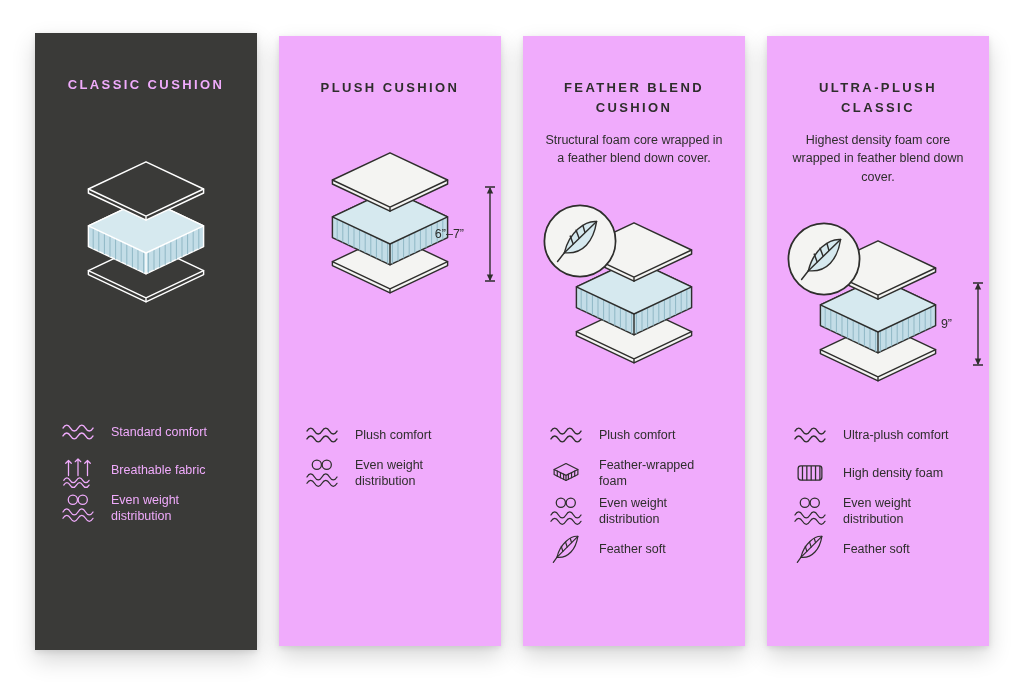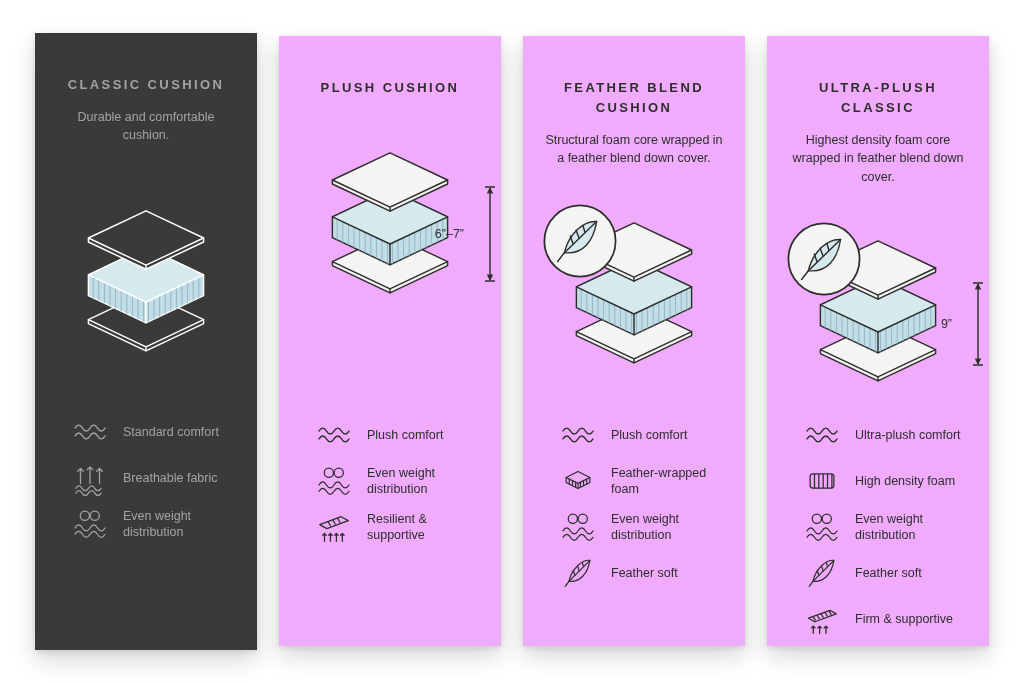--- a/index.html
+++ b/index.html
@@ -15,43 +15,43 @@
   }
   .card {
     position:relative; width:222px; height:610px;
     background:#f0abfc;
     box-shadow:0 10px 22px rgba(0,0,0,.16), 0 2px 6px rgba(0,0,0,.10);
     padding:42px 22px 0; box-sizing:border-box;
     --line:#2e2e2c; --panel-fill:#f4f4f2;
     --slab:#d6e9ef; --slab-side:#c3dde7; --hatch:#8db6c3;
   }
   .card.dark {
-    background:#3a3a38; color:#a3a3a3; height:617px; margin-top:-3px;
+    background:#3a3a38; color:#f0abfc; height:617px; margin-top:-3px;
     --line:#ffffff; --panel-fill:#3a3a38;
   }
   .title {
     margin:0; font-size:13px; font-weight:700; letter-spacing:2.4px;
     text-align:center; line-height:1.55;
   }
   .desc {
     margin:13px 0 0; font-size:12.5px; text-align:center; line-height:1.45;
   }
   .illustration { position:relative; width:160px; margin:50px auto 0; }
   .card.dark .illustration { margin-top:62px; }
   .cushion { display:block; width:160px; height:152px; }
   .badge { position:absolute; width:78px; height:78px; left:-13px; top:-16px; }
   .dim {
     position:absolute; display:flex; align-items:center; gap:20px;
     right:-26px; top:38px; font-size:12.5px; white-space:nowrap;
   }
   .dim-arrow { width:12px; display:block; }
   .features {
     list-style:none; margin:0; padding:0;
-    position:absolute; left:36px; right:18px; top:380px;
-    display:flex; flex-direction:column; gap:8px;
+    position:absolute; left:24px; right:18px; top:380px;
+    display:flex; flex-direction:column; 
   }
   .feature { display:flex; align-items:center; gap:14px; min-height:34px; }
   .ficon { width:38px; height:38px; flex:0 0 38px; }
   .flabel { font-size:12.5px; line-height:1.3; max-width:122px; }
 </style>
 </head>
 <body>
 
 <svg width="0" height="0" style="position:absolute" aria-hidden="true">
   <defs>
@@ -171,21 +171,20 @@
         <path d="M29,42 L29,33 M26.8,35.3 L29,33 L31.2,35.3"></path>
       </g>
     </symbol>
   </defs>
 </svg>
 
 <div class="board">
 
   <section class="card dark">
     <h2 class="title">CLASSIC CUSHION</h2>
-    <p class="desc">Durable and comfortable cushion.</p>
     <div class="illustration">
       <svg class="cushion" viewBox="0 0 200 190">
           <use href="#sym-cushion"></use>
         </svg>
     </div>
     <ul class="features">
       <li class="feature">
         <svg class="ficon" viewBox="0 0 48 48">
             <use href="#icon-waves"></use>
           </svg>
@@ -227,26 +226,20 @@
             <use href="#icon-waves"></use>
           </svg>
         <span class="flabel">Plush comfort</span>
       </li>
       <li class="feature">
         <svg class="ficon" viewBox="0 0 48 48">
             <use href="#icon-even-weight"></use>
           </svg>
         <span class="flabel">Even weight distribution</span>
       </li>
-      <li class="feature">
-        <svg class="ficon" viewBox="0 0 48 48">
-            <use href="#icon-springs"></use>
-          </svg>
-        <span class="flabel">Resilient &amp; supportive</span>
-      </li>
     </ul>
   </section>
 
   <section class="card">
     <h2 class="title">FEATHER BLEND CUSHION</h2>
     <p class="desc">Structural foam core wrapped in a feather blend down cover.</p>
     <div class="illustration">
       <svg class="cushion" viewBox="0 0 200 190">
           <use href="#sym-cushion"></use>
         </svg>
@@ -319,22 +312,16 @@
             <use href="#icon-even-weight"></use>
           </svg>
         <span class="flabel">Even weight distribution</span>
       </li>
       <li class="feature">
         <svg class="ficon" viewBox="0 0 48 48">
             <use href="#icon-feather"></use>
           </svg>
         <span class="flabel">Feather soft</span>
       </li>
-      <li class="feature">
-        <svg class="ficon" viewBox="0 0 48 48">
-            <use href="#icon-firm"></use>
-          </svg>
-        <span class="flabel">Firm &amp; supportive</span>
-      </li>
     </ul>
   </section>
 
 </div>
 
 </body></html>

